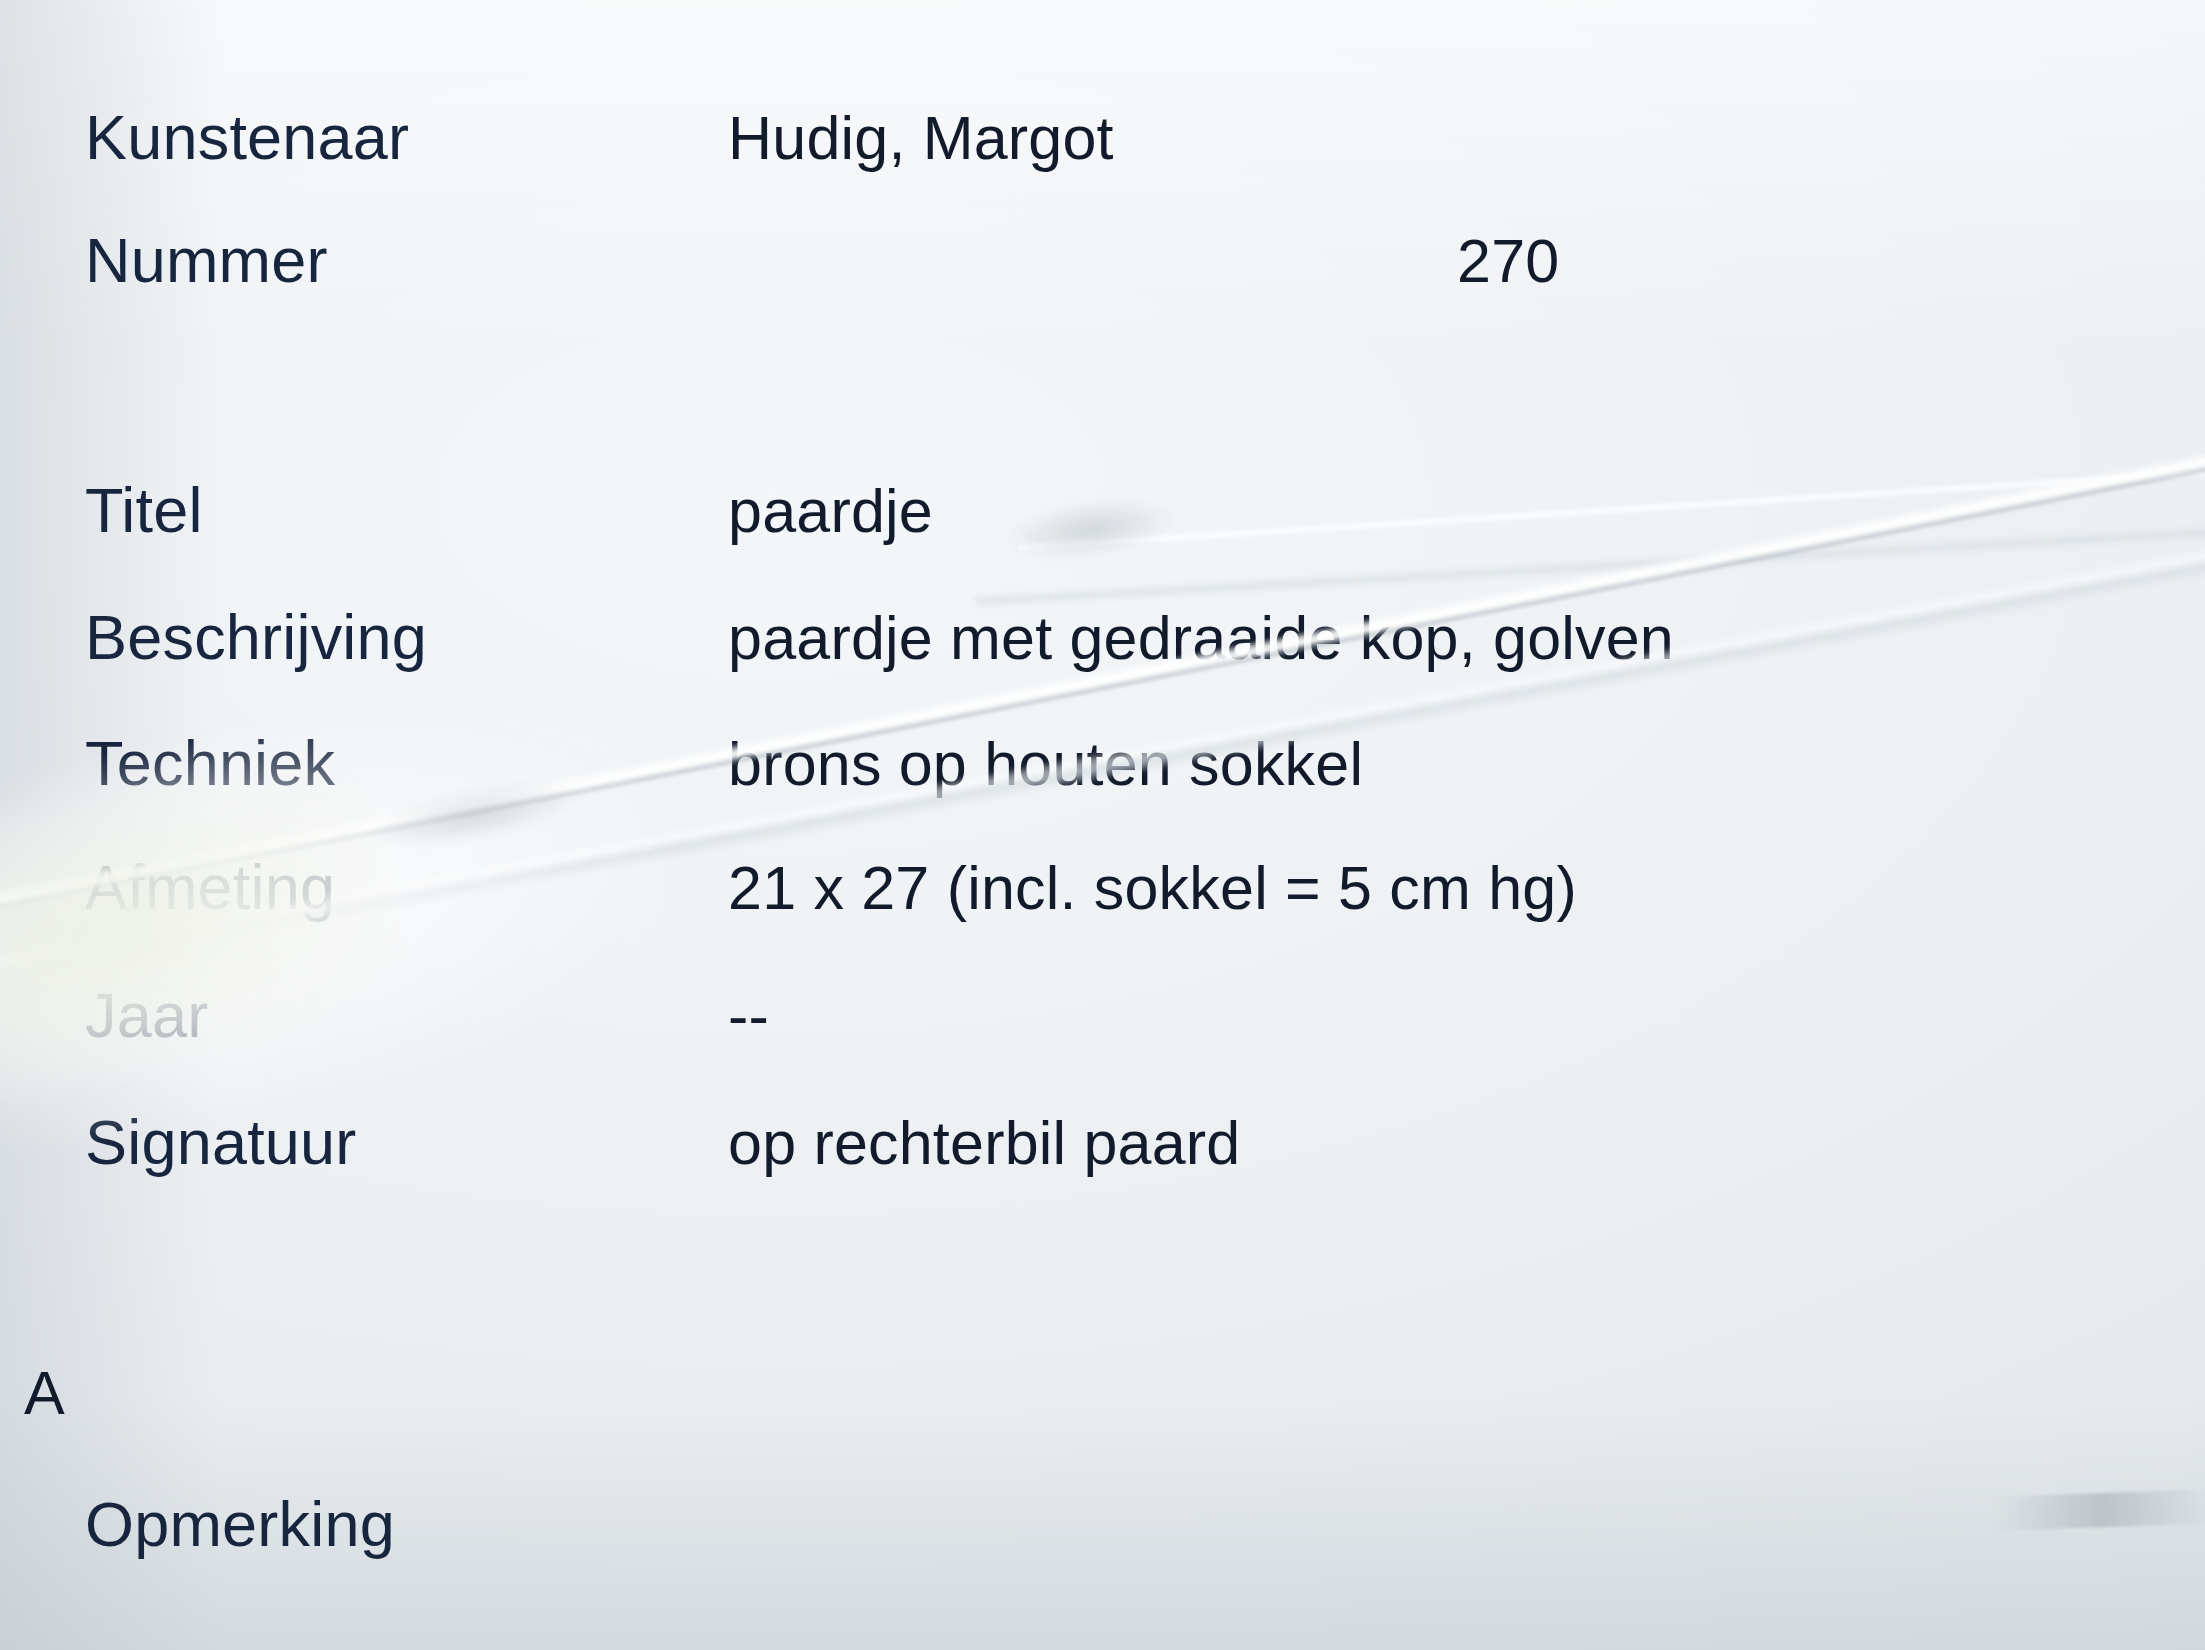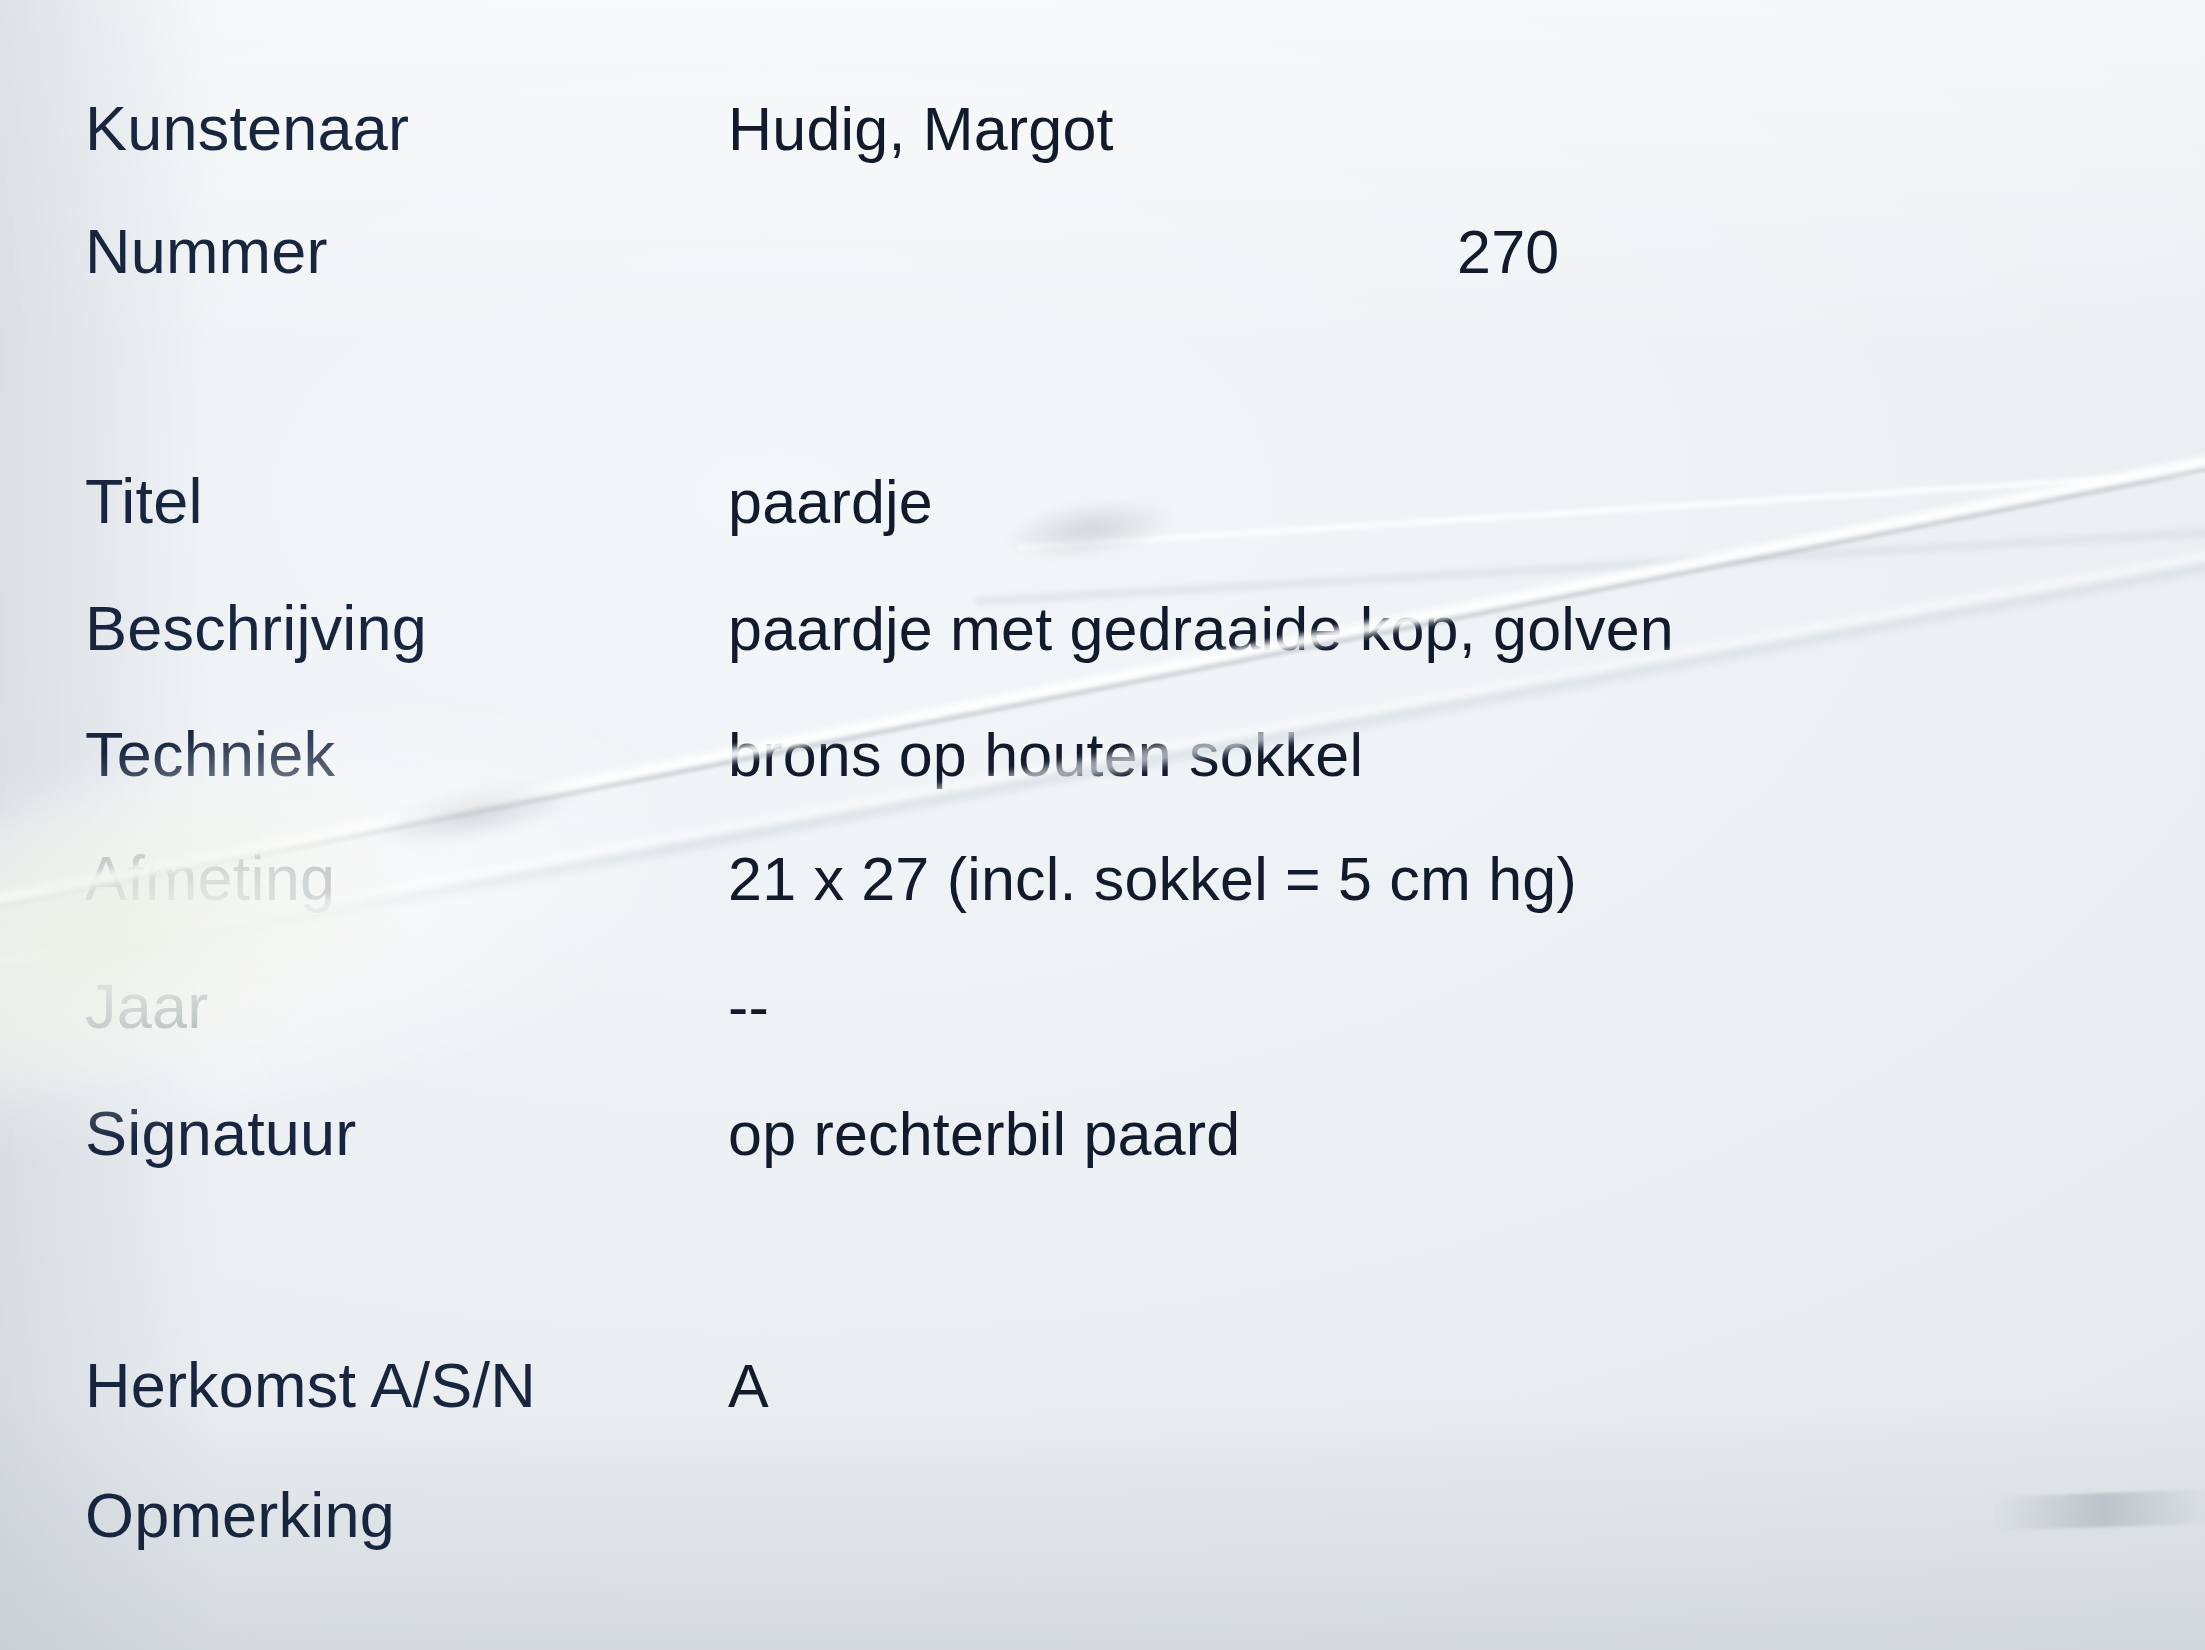--- a/index.html
+++ b/index.html
@@ -147,21 +147,21 @@
     width: 221px; height: 34px;
     background: linear-gradient(to right, rgba(150,160,168,0) 0%, rgba(150,160,168,0.45) 50%, rgba(150,160,168,0) 100%);
     transform: rotate(-2deg);
     filter: blur(1.7px);
     pointer-events: none;
   }
 
   
   .record {
     position: absolute;
-    left: 0; top: 7px;
+    left: 0; top: 16px;
     width: 2205px;
     height: 1176px;
   }
   .row {
     position: absolute;
     left: 0;
     width: 2205px;
     display: flex;
     align-items: baseline;
   }
@@ -243,21 +243,20 @@
       <div class="value">--</div>
     </div>
 
     <div class="row" style="top:1090px">
       <div class="label">Signatuur</div>
       <div class="value">op rechterbil paard</div>
     </div>
 
 
     <div class="row" style="top:1342px">
-      <div class="label">Herkomst A/S/N</div>
       <div class="value">A</div>
     </div>
 
     <div class="row" style="top:1472px">
       <div class="label">Opmerking</div>
     </div>
 
   </div>
 
   <div class="crease crease-thin"></div>

